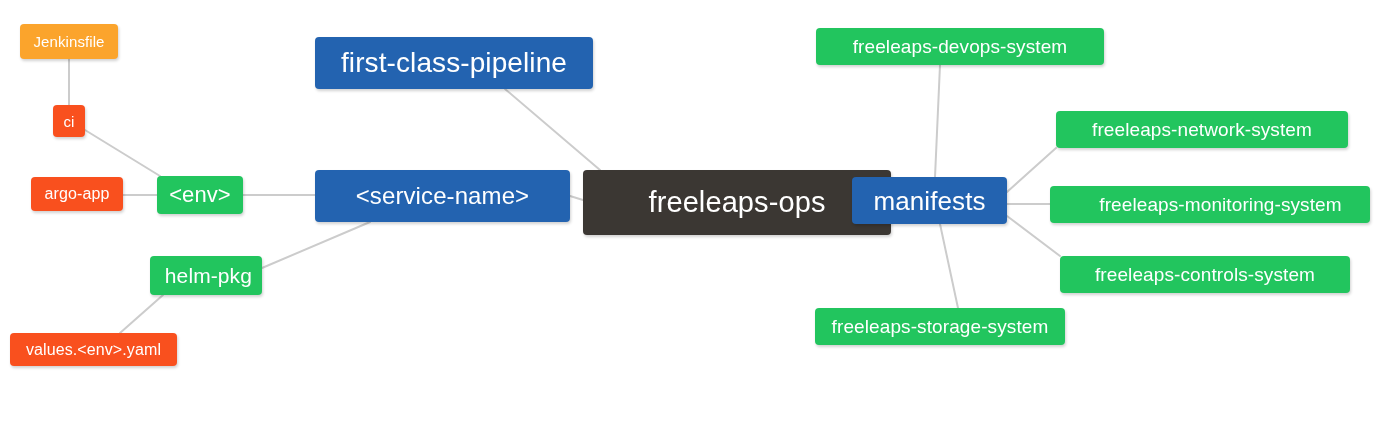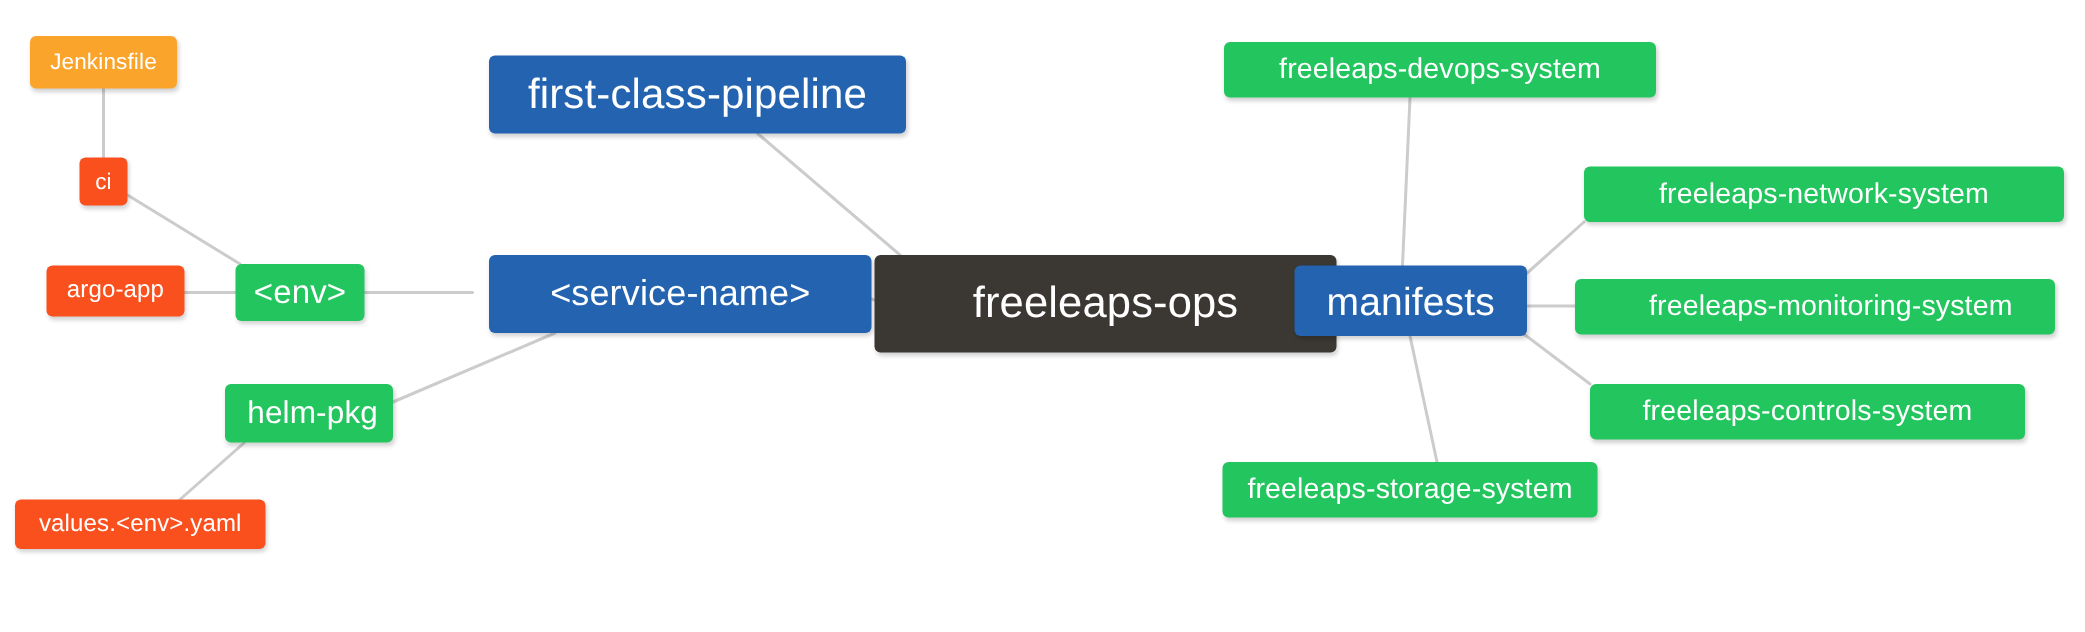--- a/index.html
+++ b/index.html
@@ -39,21 +39,20 @@
     padding: 0 10px;
     line-height: 1;
     letter-spacing: 0.1px;
   }
   .n-root {
     background: #3b3733;
     font-size: 29px;
   }
   .n-blue {
     background: #2363b0;
-    margin-left: 11px;
   }
   .n-green {
     background: #22c55e;
   }
   .n-orange {
     background: #fba42c;
   }
   .n-red {
     background: #f9501e;
   }
@@ -99,21 +98,21 @@
       </div>
       <div class="node n-root" style="left: 583px; top: 170px; width: 308px; height: 65px; font-size: 29px;">
         <span>freeleaps-ops</span>
       </div>
       <div class="node n-blue" style="left: 852px; top: 177px; width: 155px; height: 47px; font-size: 26px;">
         <span>manifests</span>
       </div>
       <div class="node n-green" style="left: 798px; top: 28px; width: 288px; height: 37px; font-size: 19px; margin-left: 18px;">
         <span>freeleaps-devops-system</span>
       </div>
-      <div class="node n-green" style="left: 1056px; top: 111px; width: 320px; height: 37px; font-size: 19px;">
+      <div class="node n-green" style="left: 1056px; top: 111px; width: 292px; height: 37px; font-size: 19px;">
         <span>freeleaps-network-system</span>
       </div>
       <div class="node n-green" style="left: 1050px; top: 186px; width: 320px; height: 37px; font-size: 19px; padding-left: 31px;">
         <span>freeleaps-monitoring-system</span>
       </div>
       <div class="node n-green" style="left: 1060px; top: 256px; width: 290px; height: 37px; font-size: 19px;">
         <span>freeleaps-controls-system</span>
       </div>
       <div class="node n-green" style="left: 815px; top: 308px; width: 250px; height: 37px; font-size: 19px;">
         <span>freeleaps-storage-system</span>

